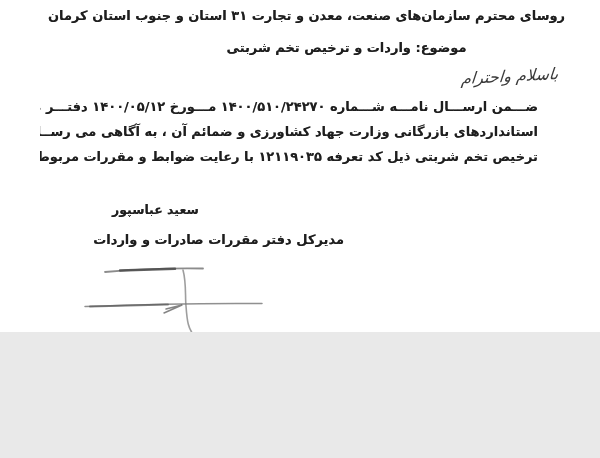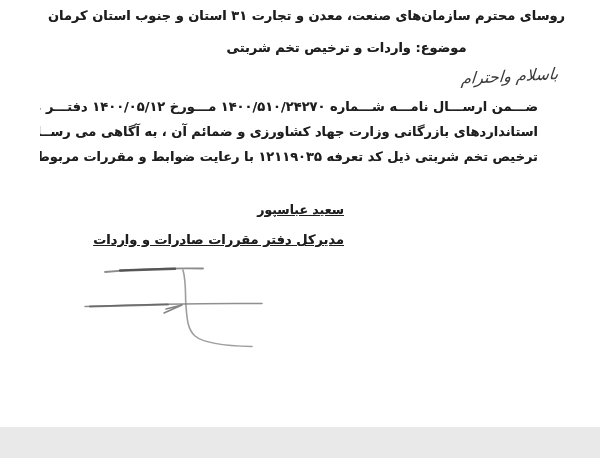--- a/index.html
+++ b/index.html
@@ -1,18 +1,18 @@
 <!DOCTYPE html>
 <html lang="fa" dir="rtl"><head>
 <meta charset="utf-8">
 <style>
   html,body{margin:0;padding:0;background:#e9e9e9;}
   .page{
     position:relative;
-    width:600px;height:427px;
+    width:600px;height:332px;
     background:#ffffff;
     overflow:hidden;
     direction:rtl;
     font-family:"DejaVu Sans","Liberation Sans",sans-serif;
     color:#1e1e1e;
     box-sizing:border-box;
     padding-top:6px;
   }
   .header{
     margin:0 35px 0 128px;
@@ -62,22 +62,21 @@
   .body-line.last{
     text-align:right;
     text-align-last:right;
     white-space:nowrap;
   }
   .sig-block{
     position:absolute;
     top:200px;
     left:112px;
     width:232px;
-    text-align:right;
-    text-decoration:underline;
+    text-align:left;
   }
   .sig-name{
     font-size:12.5px;
     font-weight:bold;
     line-height:20px;
     text-shadow:0 0 0.5px rgba(0,0,0,.55);
   }
   .sig-title{
     margin-top:10px;
     font-size:13px;

